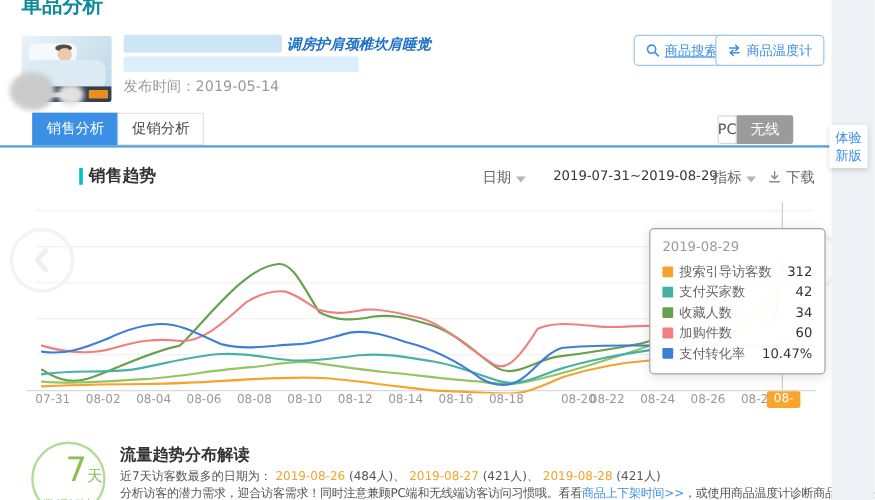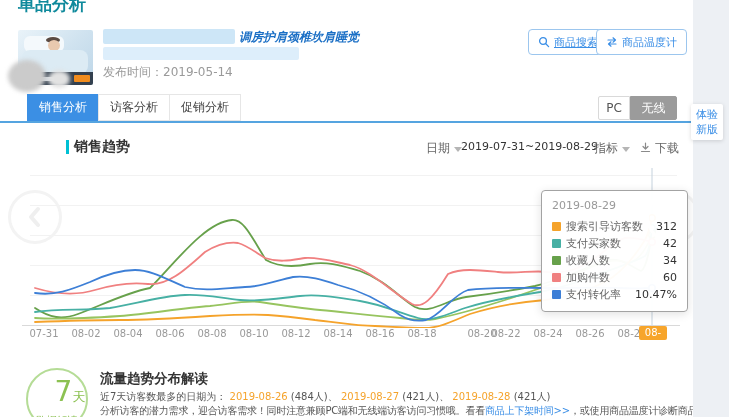--- a/index.html
+++ b/index.html
@@ -37,32 +37,32 @@
 
   
   .tabs { position:absolute; left:28px; top:94px; display:flex; }
   .tab { height:27px; line-height:25px; padding:0 11px; font-size:12px; color:#444; background:#fff;
     border:1px solid #e6e6e6; margin-left:-1px; cursor:pointer; white-space:nowrap; }
   .tab.active { background:#3b8fe4; border-color:#3b8fe4; color:#fff; }
   .tab-underline { position:absolute; left:0; top:121px; width:693px; height:2px; background:#55a4e0; }
 
   .device-toggle { position:absolute; left:598px; top:96px; display:flex; }
   .dev-btn { height:24px; font-size:12px; display:flex; align-items:center; justify-content:center; cursor:pointer; }
-  .dev-pc { width:32px; background:#fff; border:1px solid #d9d9d9; color:#555; border-radius:2px 0 0 2px; }
+  .dev-pc { width:16px; background:#fff; border:1px solid #d9d9d9; color:#555; border-radius:2px 0 0 2px; }
   .dev-wl { width:47px; background:#9b9b9b; border:1px solid #9b9b9b; color:#fff; border-radius:0 2px 2px 0; }
 
   .new-version { position:absolute; left:691px; top:104px; width:32px; z-index:6; background:#fff;
     box-shadow:0 1px 4px rgba(0,0,0,0.15); border-radius:2px; padding:3px 0; text-align:center;
     font-size:11px; line-height:15px; color:#3a8ee6; cursor:pointer; }
 
   
   .sec-bar { position:absolute; left:66px; top:140px; width:3px; height:14px; background:#00c0d4; }
   .sec-title { position:absolute; left:74px; top:138px; font-size:14px; font-weight:bold; color:#333; }
   .ctrl { position:absolute; top:140px; font-size:12px; color:#666; display:flex; align-items:center; gap:4px; cursor:pointer; }
-  #ctrl-date { left:402px;margin-left:24px; }
+  #ctrl-date { left:402px; }
   #ctrl-range { left:461px; color:#333; font-size:11px; }
   #ctrl-metric { left:594px; }
   #ctrl-download { left:640px; }
   .chev { width:0; height:0; border-left:4px solid transparent; border-right:4px solid transparent; border-top:5px solid #b5b5b5; margin-top:2px; }
 
   
   .chart { position:absolute; left:0; top:168px; width:693px; height:182px; }
   .chart svg.plot { position:absolute; left:0; top:0; }
   .car-arrow { position:absolute; width:54px; height:54px; border:3px solid #f3f3f3; border-radius:50%; top:22px; z-index:1;
     display:flex; align-items:center; justify-content:center; cursor:pointer; background:transparent; }
@@ -135,21 +135,20 @@
       <svg width="12" height="12" viewBox="0 0 12 12">
           <path d="M2 4 h7 M7 1.8 L9.5 4 L7 6.2" fill="none" stroke="#3a8ee6" stroke-width="1.2" stroke-linecap="round" stroke-linejoin="round"></path>
           <path d="M10 8 h-7 M5 5.8 L2.5 8 L5 10.2" fill="none" stroke="#3a8ee6" stroke-width="1.2" stroke-linecap="round" stroke-linejoin="round"></path>
         </svg>
     </span>
     <span>商品温度计</span>
   </button>
 
   <nav class="tabs">
       <div class="tab active">销售分析</div>
-      <div class="tab">访客分析</div>
       <div class="tab">促销分析</div>
     </nav>
   <div class="tab-underline"></div>
 
   <div class="device-toggle">
     <div class="dev-btn dev-pc">PC</div>
     <div class="dev-btn dev-wl">无线</div>
   </div>
 
   <div class="new-version">

